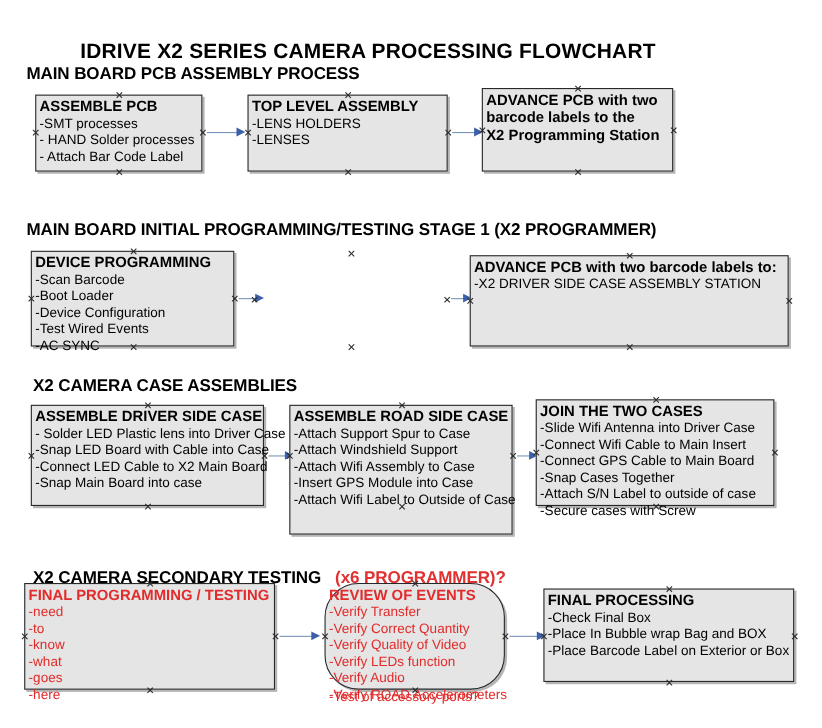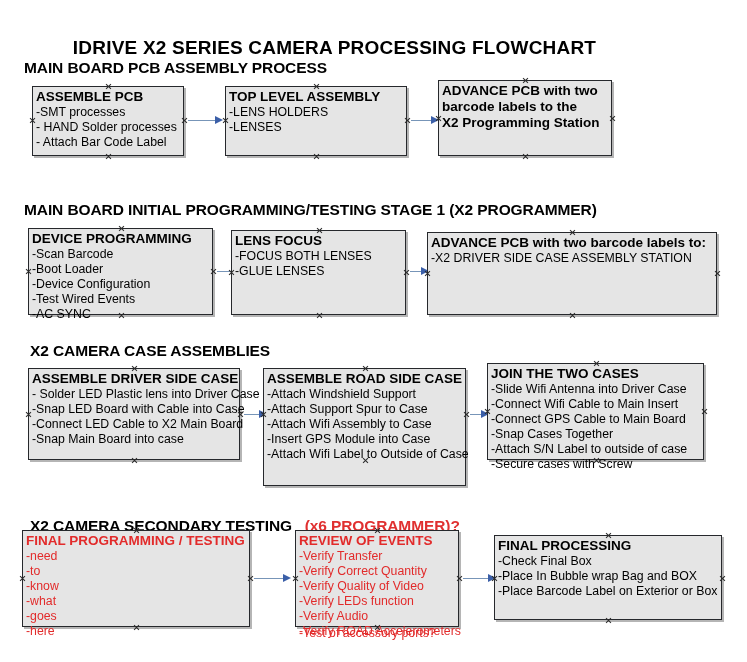--- a/index.html
+++ b/index.html
@@ -172,27 +172,20 @@
     </div>
   </div>
   <div class="handle" style="left:24.5px; top:268px;"></div>
   <div class="handle" style="left:209.5px; top:268px;"></div>
   <div class="handle" style="left:117.5px; top:224.5px;"></div>
   <div class="handle" style="left:117.5px; top:311.5px;"></div>
 
   <div class="conn" style="left:217px; top:271px; width:18px;"></div>
   <div class="arrowhead" style="left:232px; top:267px;"></div>
 
-  <div class="box" style="left:231px; top:230px; width:175px; height:85px;">
-    <div class="inner">
-      <div class="bx-title">LENS FOCUS</div>
-      <div class="bx-line">-FOCUS BOTH LENSES</div>
-      <div class="bx-line">-GLUE LENSES</div>
-    </div>
-  </div>
   <div class="handle" style="left:227.5px; top:269px;"></div>
   <div class="handle" style="left:402.5px; top:269px;"></div>
   <div class="handle" style="left:315.5px; top:226.5px;"></div>
   <div class="handle" style="left:315.5px; top:311.5px;"></div>
 
   <div class="conn" style="left:410px; top:271px; width:14px;"></div>
   <div class="arrowhead" style="left:421px; top:267px;"></div>
 
   <div class="box" style="left:427px; top:232px; width:290px; height:83px;">
     <div class="inner">
@@ -222,22 +215,22 @@
   <div class="handle" style="left:236.5px; top:410.5px;"></div>
   <div class="handle" style="left:130.5px; top:364.5px;"></div>
   <div class="handle" style="left:130.5px; top:456.5px;"></div>
 
   <div class="conn" style="left:244px; top:413.5px; width:18px;"></div>
   <div class="arrowhead" style="left:259px; top:409.5px;"></div>
 
   <div class="box" style="left:263px; top:368px; width:203px; height:118px;">
     <div class="inner">
       <div class="bx-title">ASSEMBLE ROAD SIDE CASE</div>
+      <div class="bx-line">-Attach Support Spur to Case</div>
       <div class="bx-line">-Attach Windshield Support</div>
-      <div class="bx-line">-Attach Support Spur to Case</div>
       <div class="bx-line">-Attach Wifi Assembly to Case</div>
       <div class="bx-line">-Insert GPS Module into Case</div>
       <div class="bx-line">-Attach Wifi Label to Outside of Case</div>
     </div>
   </div>
   <div class="handle" style="left:259.5px; top:410.5px;"></div>
   <div class="handle" style="left:462.5px; top:410.5px;"></div>
   <div class="handle" style="left:361.5px; top:364.5px;"></div>
   <div class="handle" style="left:361.5px; top:456.5px;"></div>
 
@@ -277,21 +270,21 @@
     </div>
   </div>
   <div class="handle" style="left:18.5px; top:575px;"></div>
   <div class="handle" style="left:246.5px; top:575px;"></div>
   <div class="handle" style="left:132.5px; top:526.5px;"></div>
   <div class="handle" style="left:132.5px; top:623.5px;"></div>
 
   <div class="conn" style="left:254px; top:578px; width:32px;"></div>
   <div class="arrowhead" style="left:283px; top:574px;"></div>
 
-  <div class="box red" style="left:295px; top:530px; width:164px; height:97px;">
+  <div class="box red" style="left:295px; top:530px; width:164px; height:97px;border-radius:31px;">
     <div class="inner">
       <div class="bx-title">REVIEW OF EVENTS</div>
       <div class="bx-line">-Verify Transfer</div>
       <div class="bx-line">-Verify Correct Quantity</div>
       <div class="bx-line">-Verify Quality of Video</div>
       <div class="bx-line">-Verify LEDs function</div>
       <div class="bx-line">-Verify Audio</div>
       <div class="bx-line">-Verify ROAD Accelerometers</div>
       <div class="bx-line overflow">-Test of accessory ports?</div>
     </div>

